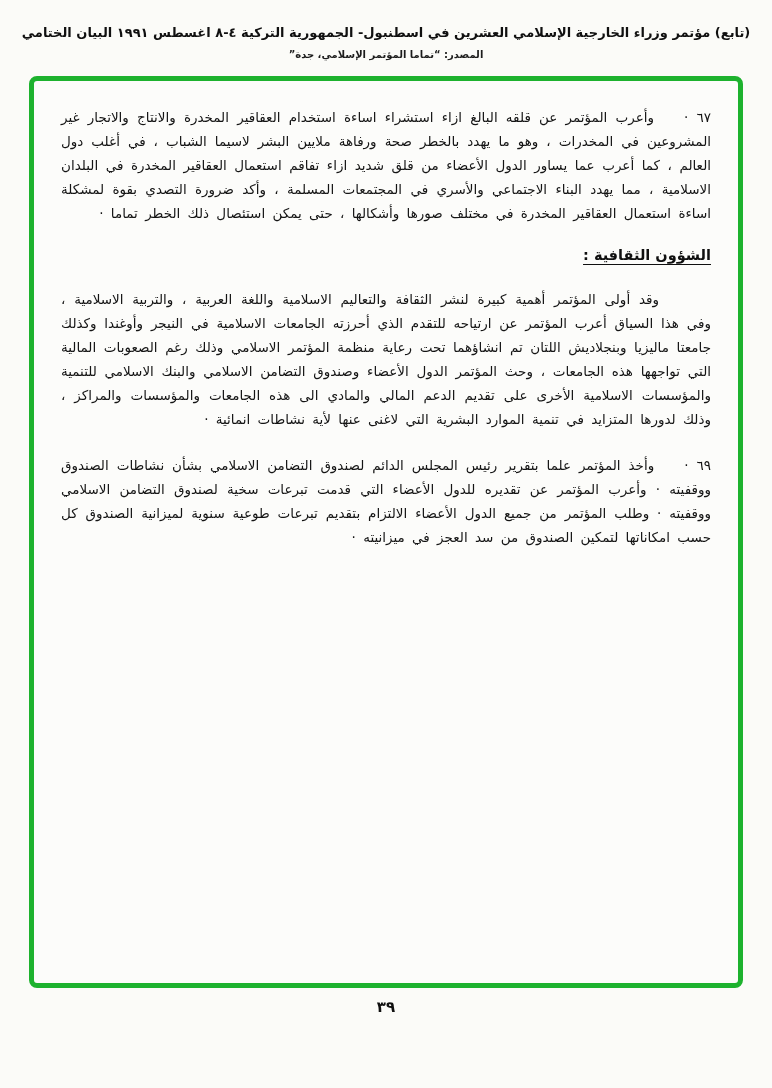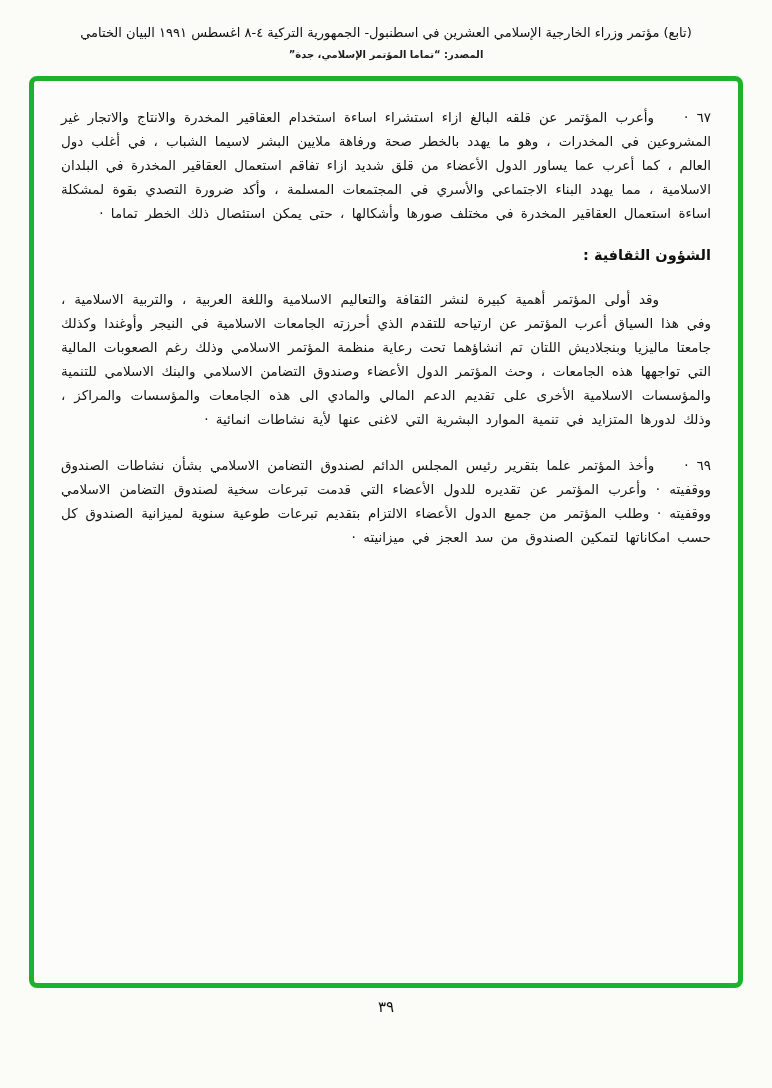--- a/index.html
+++ b/index.html
@@ -15,21 +15,21 @@
       direction: rtl;
       position: relative;
       overflow: hidden;
     }
     .page-header {
       padding-top: 24px;
       text-align: center;
     }
     .doc-title {
       font-size: 13px;
-      font-weight: normal;
+      font-weight: bold;
       color: #101010;
       padding: 0 10px;
       line-height: 18px;
     }
     .doc-source {
       font-size: 10px;
       font-weight: bold;
       margin-top: 7px;
       color: #1c1c1c;
     }
@@ -55,27 +55,28 @@
     .para-number {
       padding-left: 30px; 
       white-space: nowrap;
     }
     .para-indent {
       text-indent: 52px; 
     }
     .section-heading {
       font-size: 14.5px;
       font-weight: bold;
+      text-decoration: underline;
       text-underline-offset: 4px;
       margin: 4px 0 24px 0;
       color: #101010;
     }
     .page-number {
       text-align: center;
-      font-weight: normal;
+      font-weight: bold;
       font-size: 15px;
       margin-top: 10px;
       padding-bottom: 12px;
       color: #101010;
     }
   </style>
 </head>
 <body>
 
 <div class="page">

